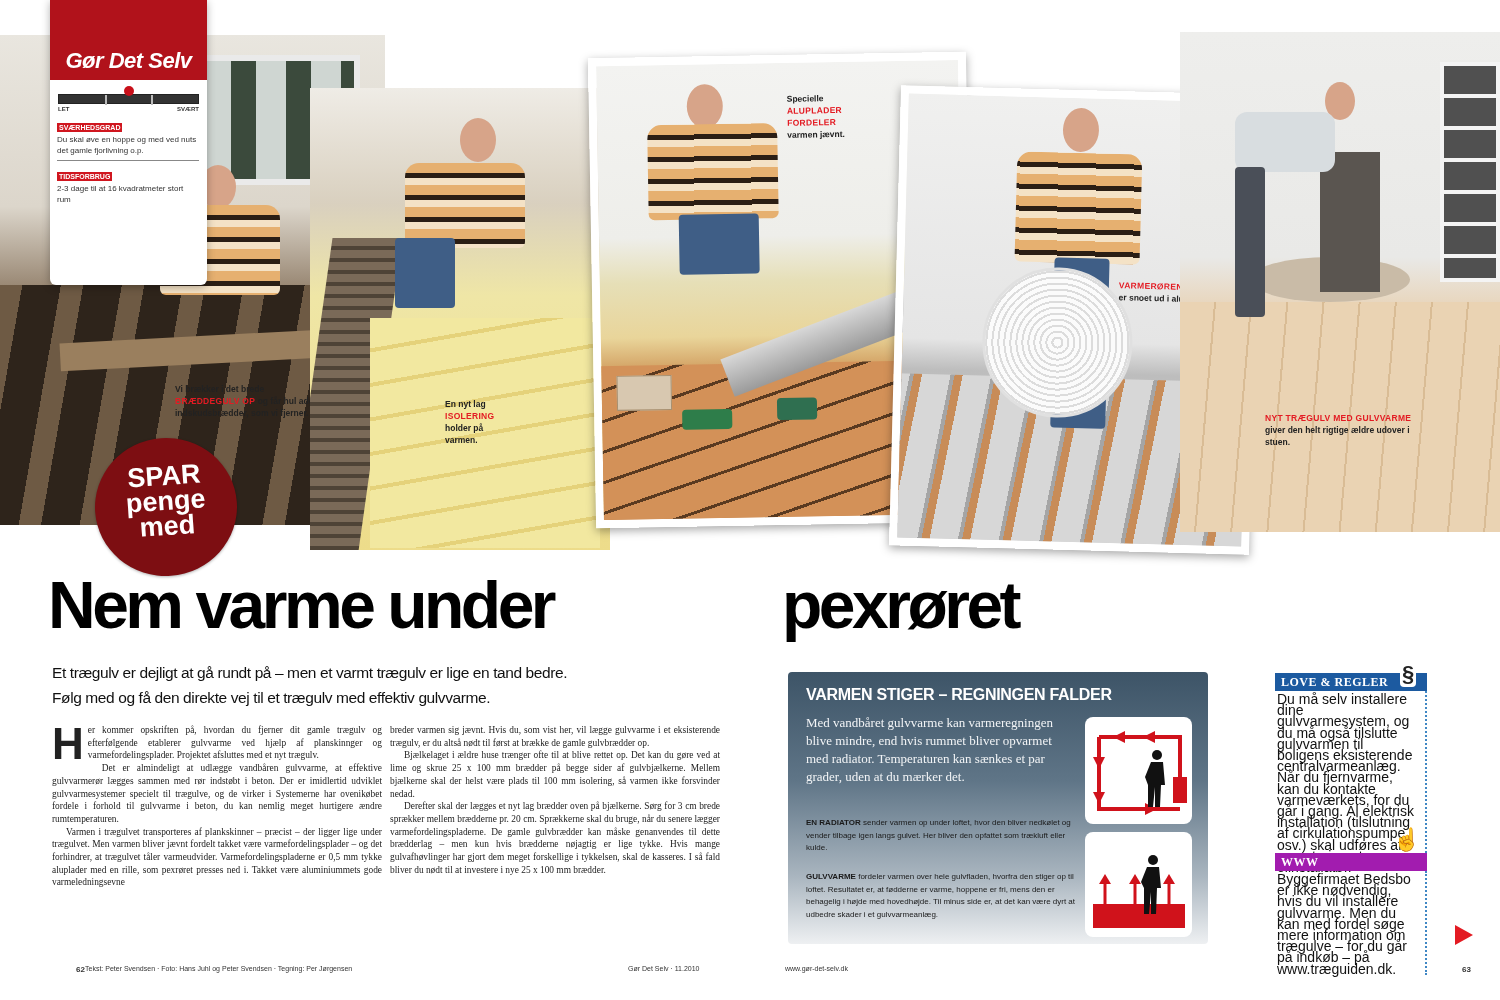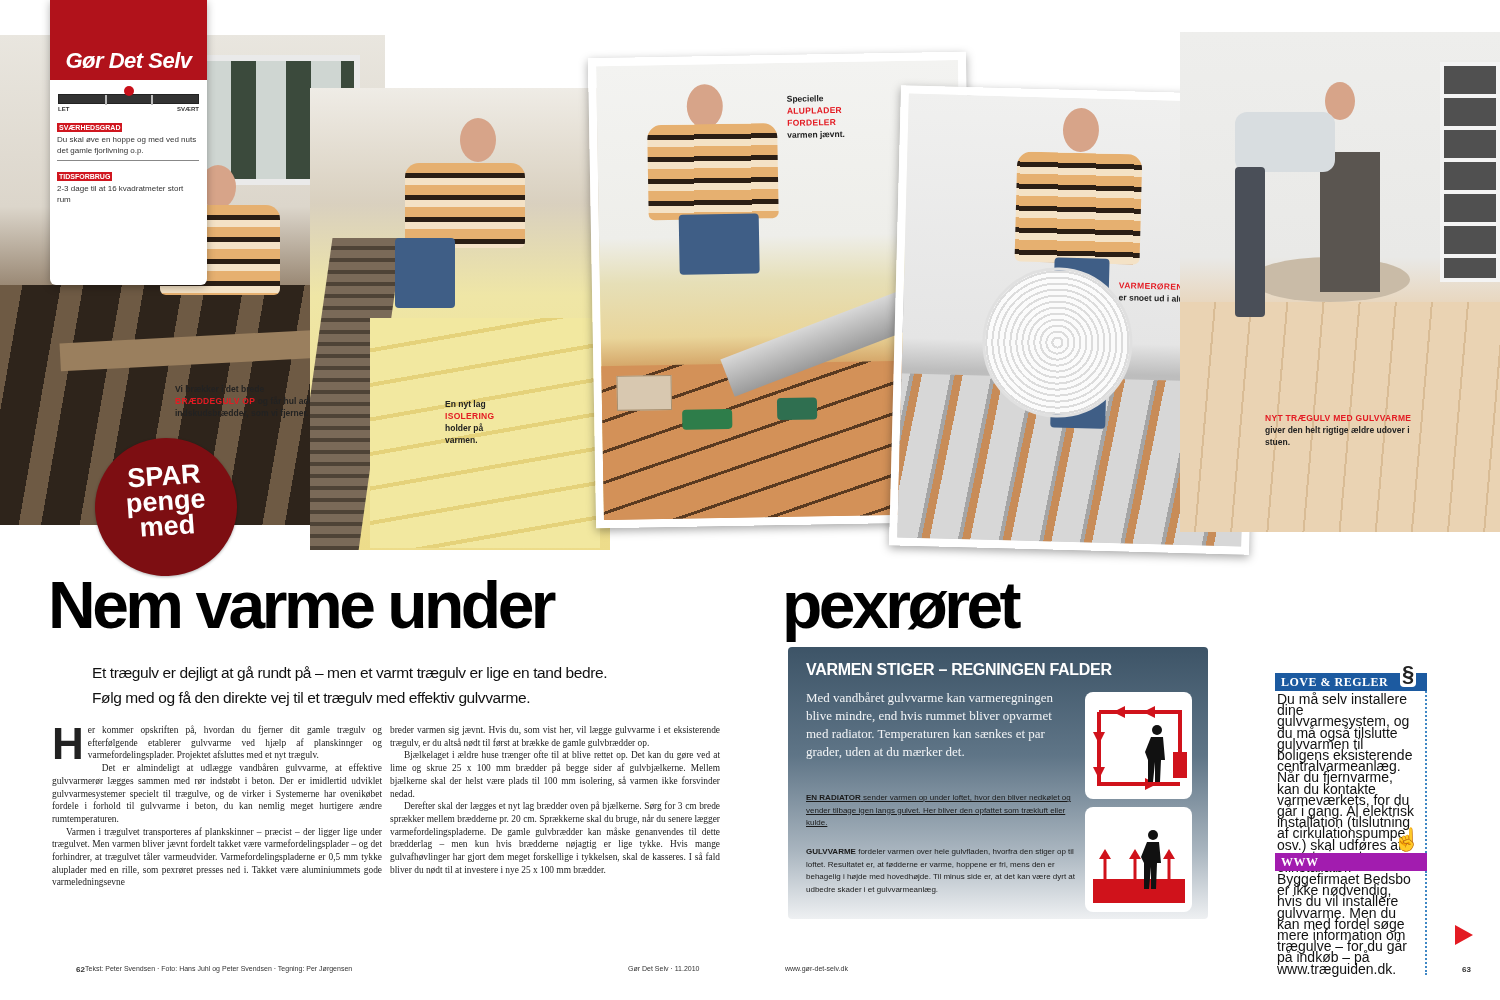--- a/index.html
+++ b/index.html
@@ -84,38 +84,38 @@
 
     
     #spar { position: absolute; left: 95px; top: 438px; width: 142px; height: 138px; border-radius: 50%;
       background: #7d0e12; color: #fff; font-weight: bold; text-align: center; font-size: 27px; line-height: 25px;
       padding-top: 26px; transform: rotate(-4deg); box-shadow: 0 1px 3px rgba(0,0,0,0.3); }
 
     
     #headline { position: absolute; left: 48px; top: 567px; font-size: 66px; font-weight: bold; letter-spacing: -3.5px; color: #000; white-space: nowrap; }
     #headline .w2 { position: absolute; left: 734px; top: 0; }
 
-    #standfirst { position: absolute; left: 52px; top: 660px; width: 690px; font-size: 15.5px; line-height: 25px; color: #111; letter-spacing: -0.4px; margin-left: 40px; }
+    #standfirst { position: absolute; left: 52px; top: 660px; width: 690px; font-size: 15.5px; line-height: 25px; color: #111; letter-spacing: -0.4px; }
 
     
     .col { position: absolute; top: 724px; width: 330px; font-family: "Liberation Serif", serif; font-size: 9.4px; line-height: 12.7px; color: #222; text-align: justify; }
     #col1 { left: 52px; }
     #col2 { left: 390px; }
     .col p { text-indent: 14px; }
     .col p.first { text-indent: 0; }
     .dropcap { float: left; font-family: "Liberation Sans", sans-serif; font-weight: bold; font-size: 44px; line-height: 38px; margin: 1px 4px 0 0; }
 
     
-    #infobox { position: absolute; left: 788px; top: 647px; width: 420px; height: 272px; border-radius: 4px;
+    #infobox { position: absolute; left: 788px; top: 672px; width: 420px; height: 272px; border-radius: 4px;
       background: linear-gradient(180deg, #3d5467 0%, #5f7587 40%, #a9b5bf 75%, #eef0f2 100%); }
     #infobox .ib-title { position: absolute; left: 18px; top: 14px; font-size: 16px; font-weight: bold; color: #fff; letter-spacing: -0.3px; }
     #infobox .ib-intro { position: absolute; left: 18px; top: 42px; width: 265px; font-family: "Liberation Serif", serif; font-size: 13px; line-height: 18px; color: #f2f4f6; }
     #infobox .ib-p { position: absolute; left: 18px; width: 275px; font-size: 8px; line-height: 12.5px; color: #1a1a1a; }
     #infobox .ib-p b { text-transform: uppercase; }
-    #ib-p1 { top: 145px; text-decoration: underline; }
+    #ib-p1 { top: 145px; }
     #ib-p2 { top: 199px; }
     .ib-fig { position: absolute; left: 297px; width: 107px; background: #fff; border-radius: 8px; }
     #fig1 { top: 45px; height: 107px; }
     #fig2 { top: 160px; height: 105px; }
 
     
     .sbox { position: absolute; left: 1275px; width: 152px; }
     .sbox .sb-h { height: 18px; color: #fff; font-weight: bold; font-size: 12px; padding: 2px 6px; font-family: Liberation Serif, serif; letter-spacing: 0.5px; }
     .sbox .sb-t { font-size: 14px; line-height: 11.2px; color: #111; padding: 3px 8px 0 2px; border-right: 2px dotted #3f87c4; }
     #lovebox { top: 673px; }

